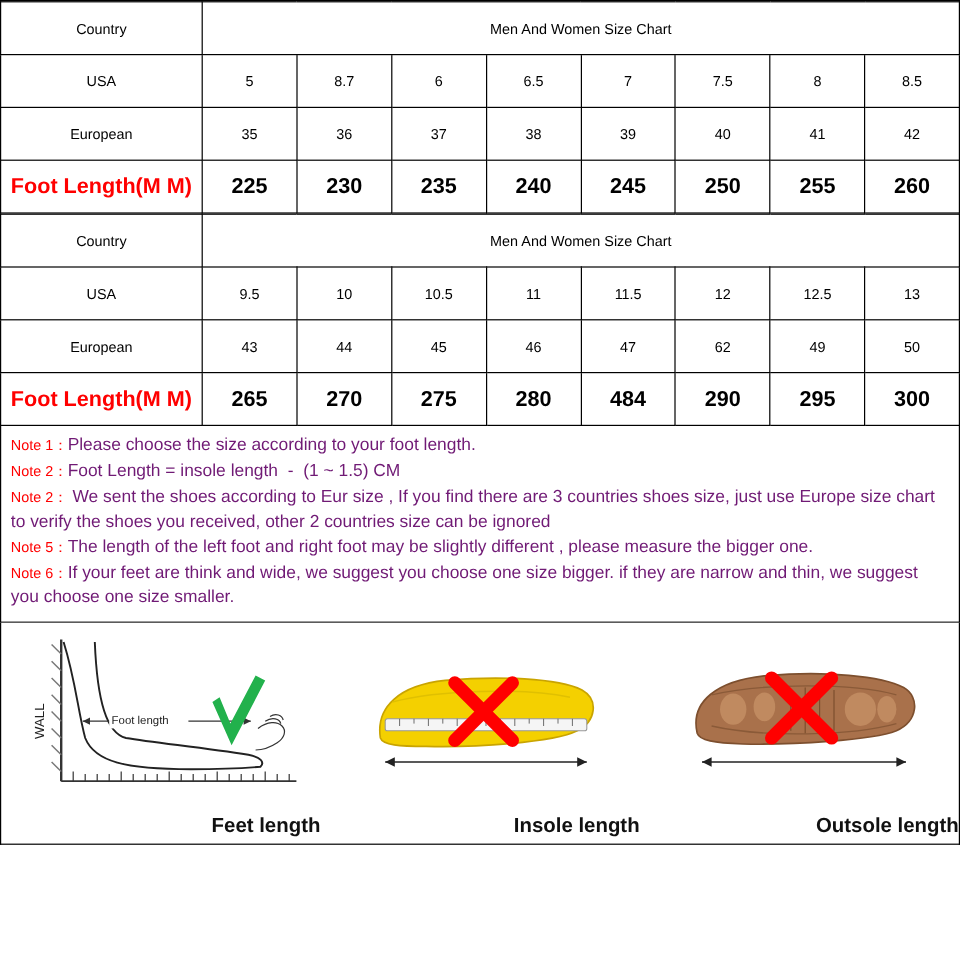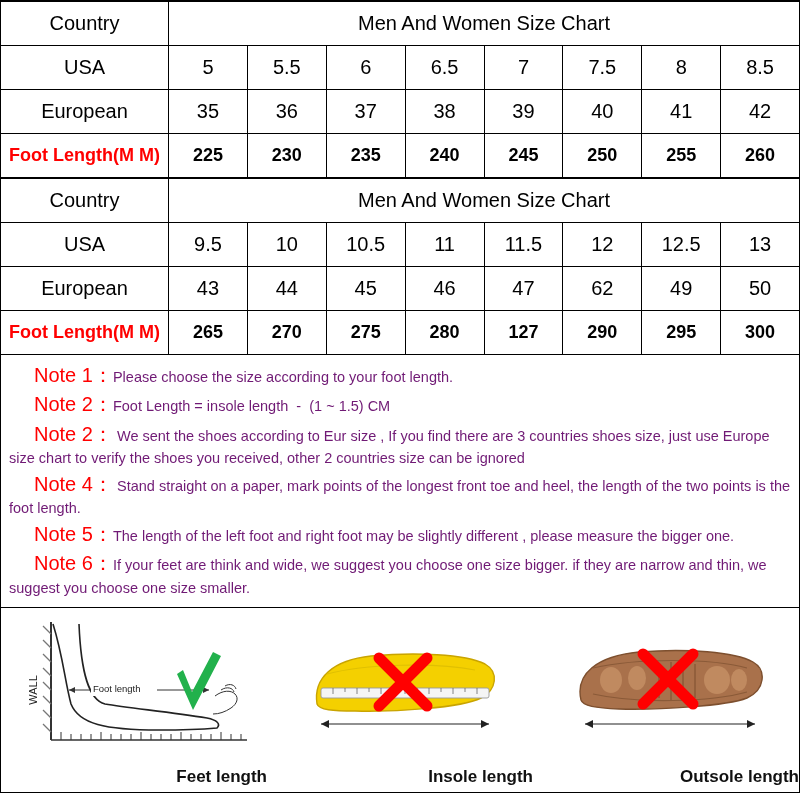--- a/index.html
+++ b/index.html
@@ -24,21 +24,21 @@
   table.size-chart {
     width: 800px;
     border-collapse: collapse;
     table-layout: fixed;
   }
   table.size-chart td {
     border: 1px solid #000;
     text-align: center;
     vertical-align: middle;
     height: 44px;
-    font-size: 20px;
+    font-size: 12px;
     color: #000;
   }
   td.label-cell {
     width: 168px;
     font-size: 19px;
   }
   td.title-cell {
     font-size: 19px;
     font-weight: normal;
   }
@@ -62,22 +62,21 @@
     width: 800px;
   }
   .note {
     font-size: 14.5px;
     line-height: 1.42;
     margin: 0 0 1px 0;
     color: #000;
   }
   .note .tag {
     color: #ff0000;
-    font-size: 20px;
-    margin-left: 25px;
+    font-size: 12px;
   }
   .note .body { color: #701a75; }
 
   
   .illus {
     width: 800px;
     height: 185px;
     border: 1px solid #000;
     border-top: none;
     display: flex;
@@ -112,21 +111,21 @@
 
   <table class="size-chart">
     <tbody>
       <tr>
         <td class="label-cell">Country</td>
         <td class="title-cell" colspan="8">Men And Women Size Chart</td>
       </tr>
       <tr>
         <td class="label-cell">USA</td>
         <td class="val">5</td>
-        <td class="val">5.5</td>
+        <td class="val">8.7</td>
         <td class="val">6</td>
         <td class="val">6.5</td>
         <td class="val">7</td>
         <td class="val">7.5</td>
         <td class="val">8</td>
         <td class="val">8.5</td>
       </tr>
       <tr>
         <td class="label-cell">European</td>
         <td class="val">35</td>
@@ -179,40 +178,37 @@
         <td class="val">62</td>
         <td class="val">49</td>
         <td class="val">50</td>
       </tr>
       <tr>
         <td class="label-cell red">Foot Length(M M)</td>
         <td class="val red">265</td>
         <td class="val red">270</td>
         <td class="val red">275</td>
         <td class="val red">280</td>
-        <td class="val red">127</td>
+        <td class="val red">484</td>
         <td class="val red">290</td>
         <td class="val red">295</td>
         <td class="val red">300</td>
       </tr>
     </tbody>
   </table>
 
   <div class="notes">
     <p class="note">
       <span class="tag">Note 1：</span><span class="body">Please choose the size according to your foot length.</span>
     </p>
     <p class="note">
       <span class="tag">Note 2：</span><span class="body">Foot Length = insole length&nbsp;&nbsp;-&nbsp;&nbsp;(1 ~ 1.5) CM</span>
     </p>
     <p class="note">
       <span class="tag">Note 2：</span><span class="body">   We sent the shoes according to Eur size , If you find there are 3 countries shoes size, just use Europe size chart to verify the shoes you received, other 2 countries size can be ignored</span>
-    </p>
-    <p class="note">
-      <span class="tag">Note 4：</span><span class="body">   Stand straight on a paper, mark points of the longest front toe and heel, the length of the two points is the foot length.</span>
     </p>
     <p class="note">
       <span class="tag">Note 5：</span><span class="body">The length of the left foot and right foot may be slightly different , please measure the bigger one.</span>
     </p>
     <p class="note">
       <span class="tag">Note 6：</span><span class="body">If your feet are think and wide, we suggest you choose one size bigger. if they are narrow and thin, we suggest you choose one size smaller.</span>
     </p>
   </div>
 
   <div class="illus">

